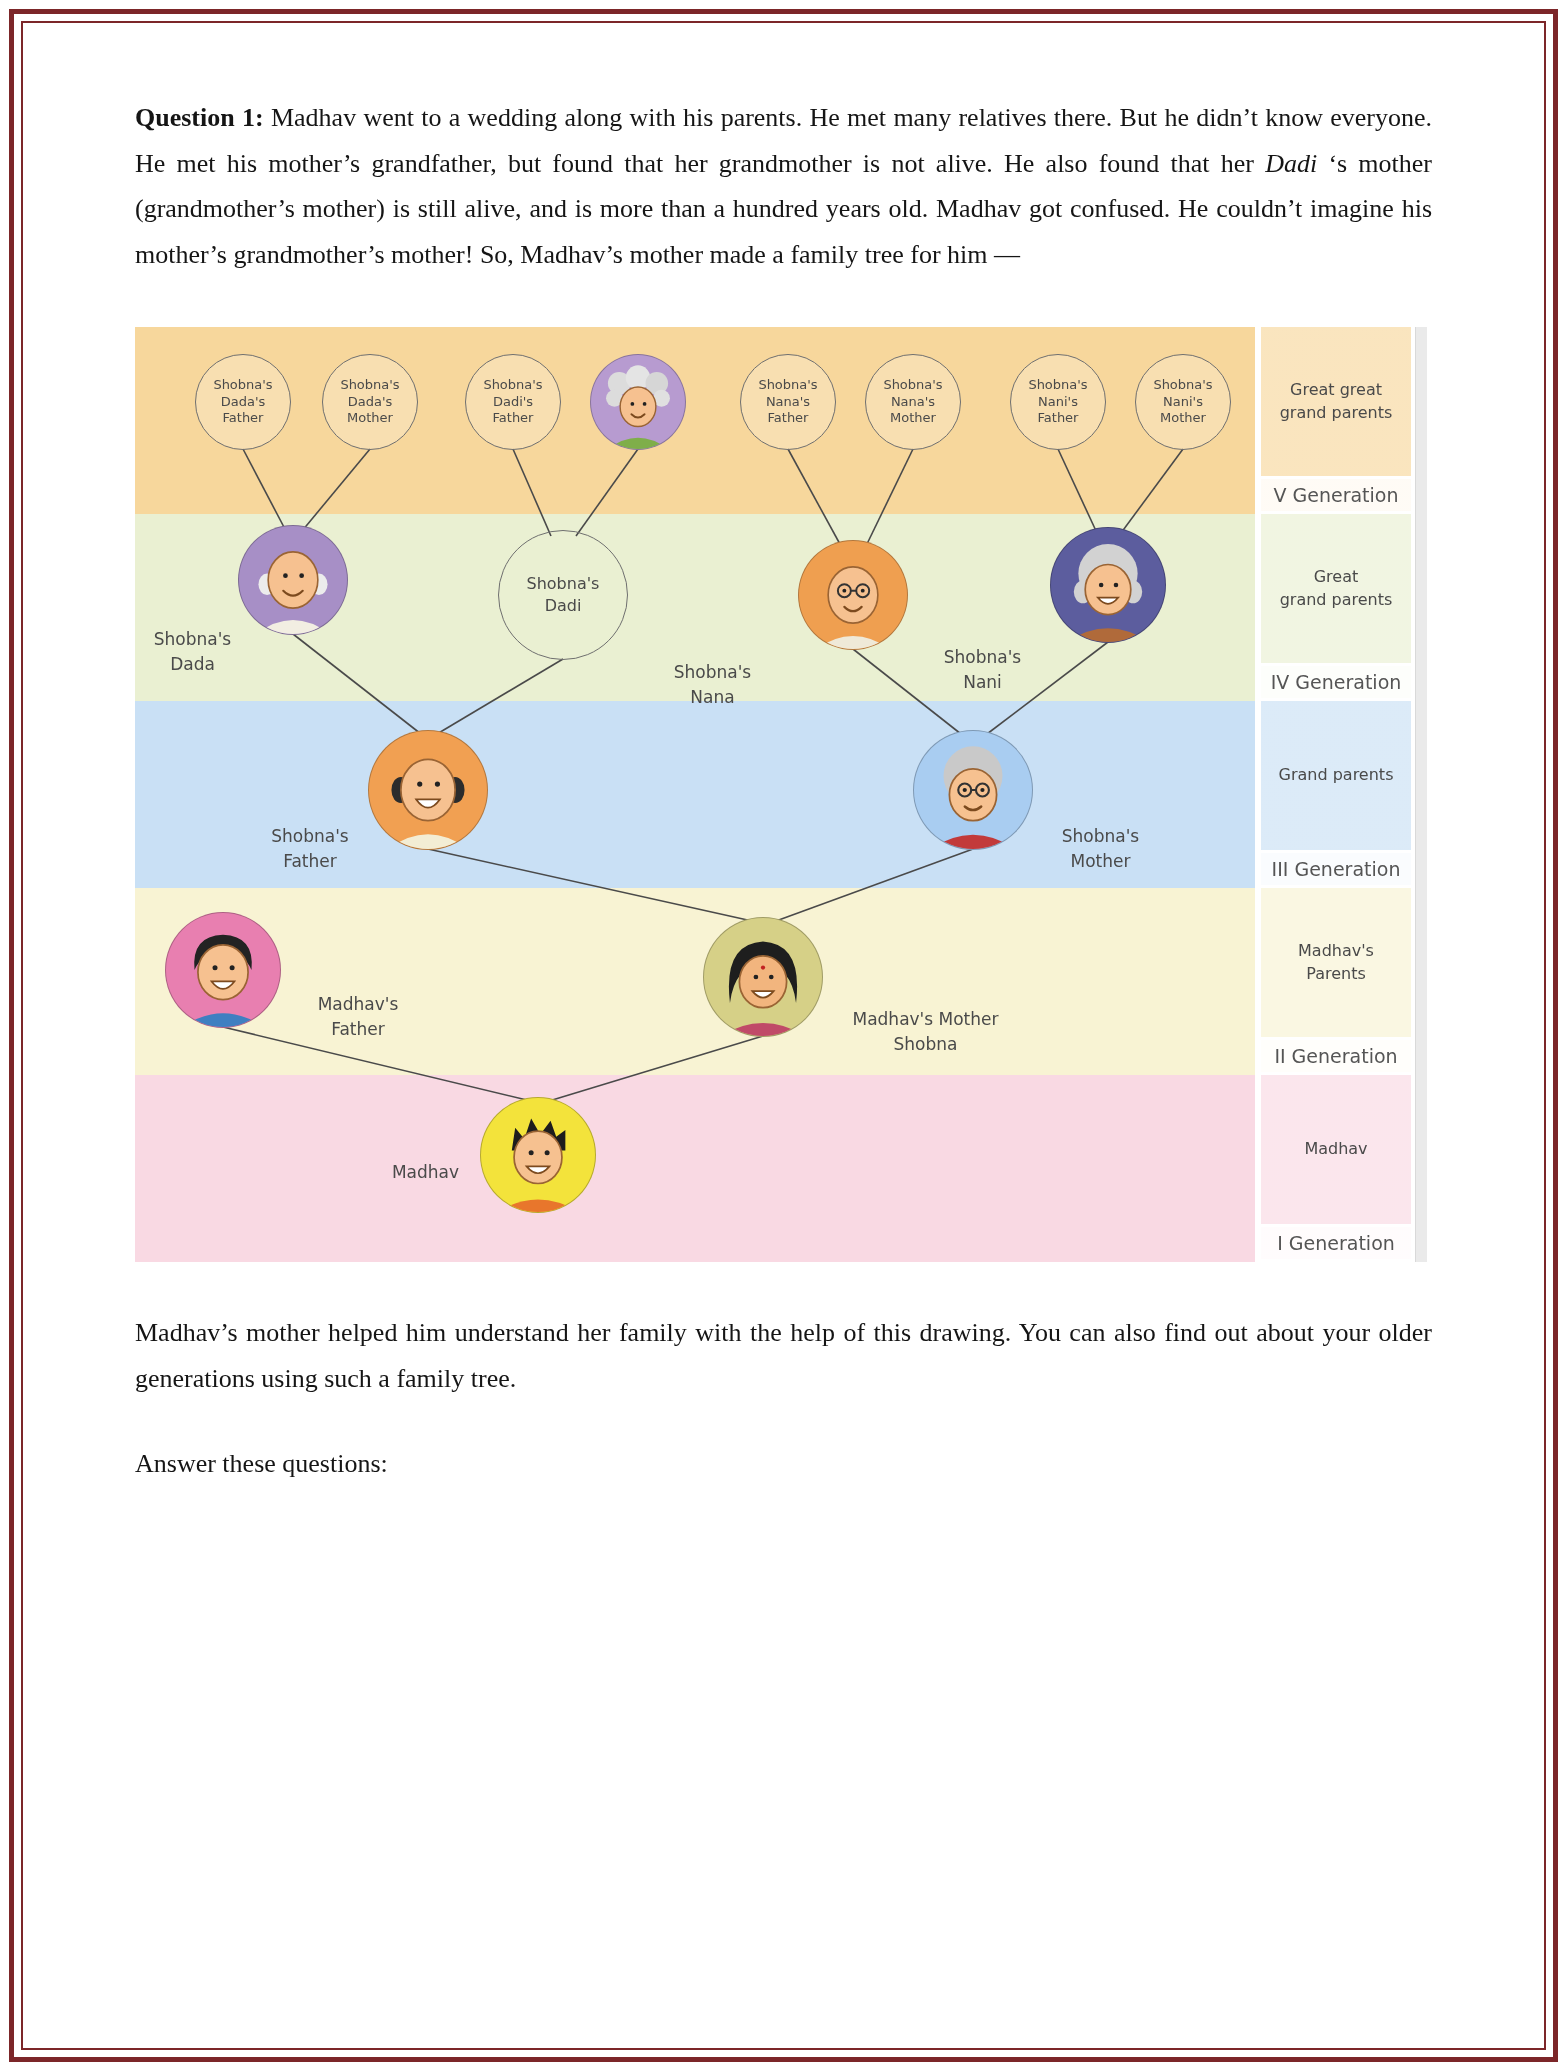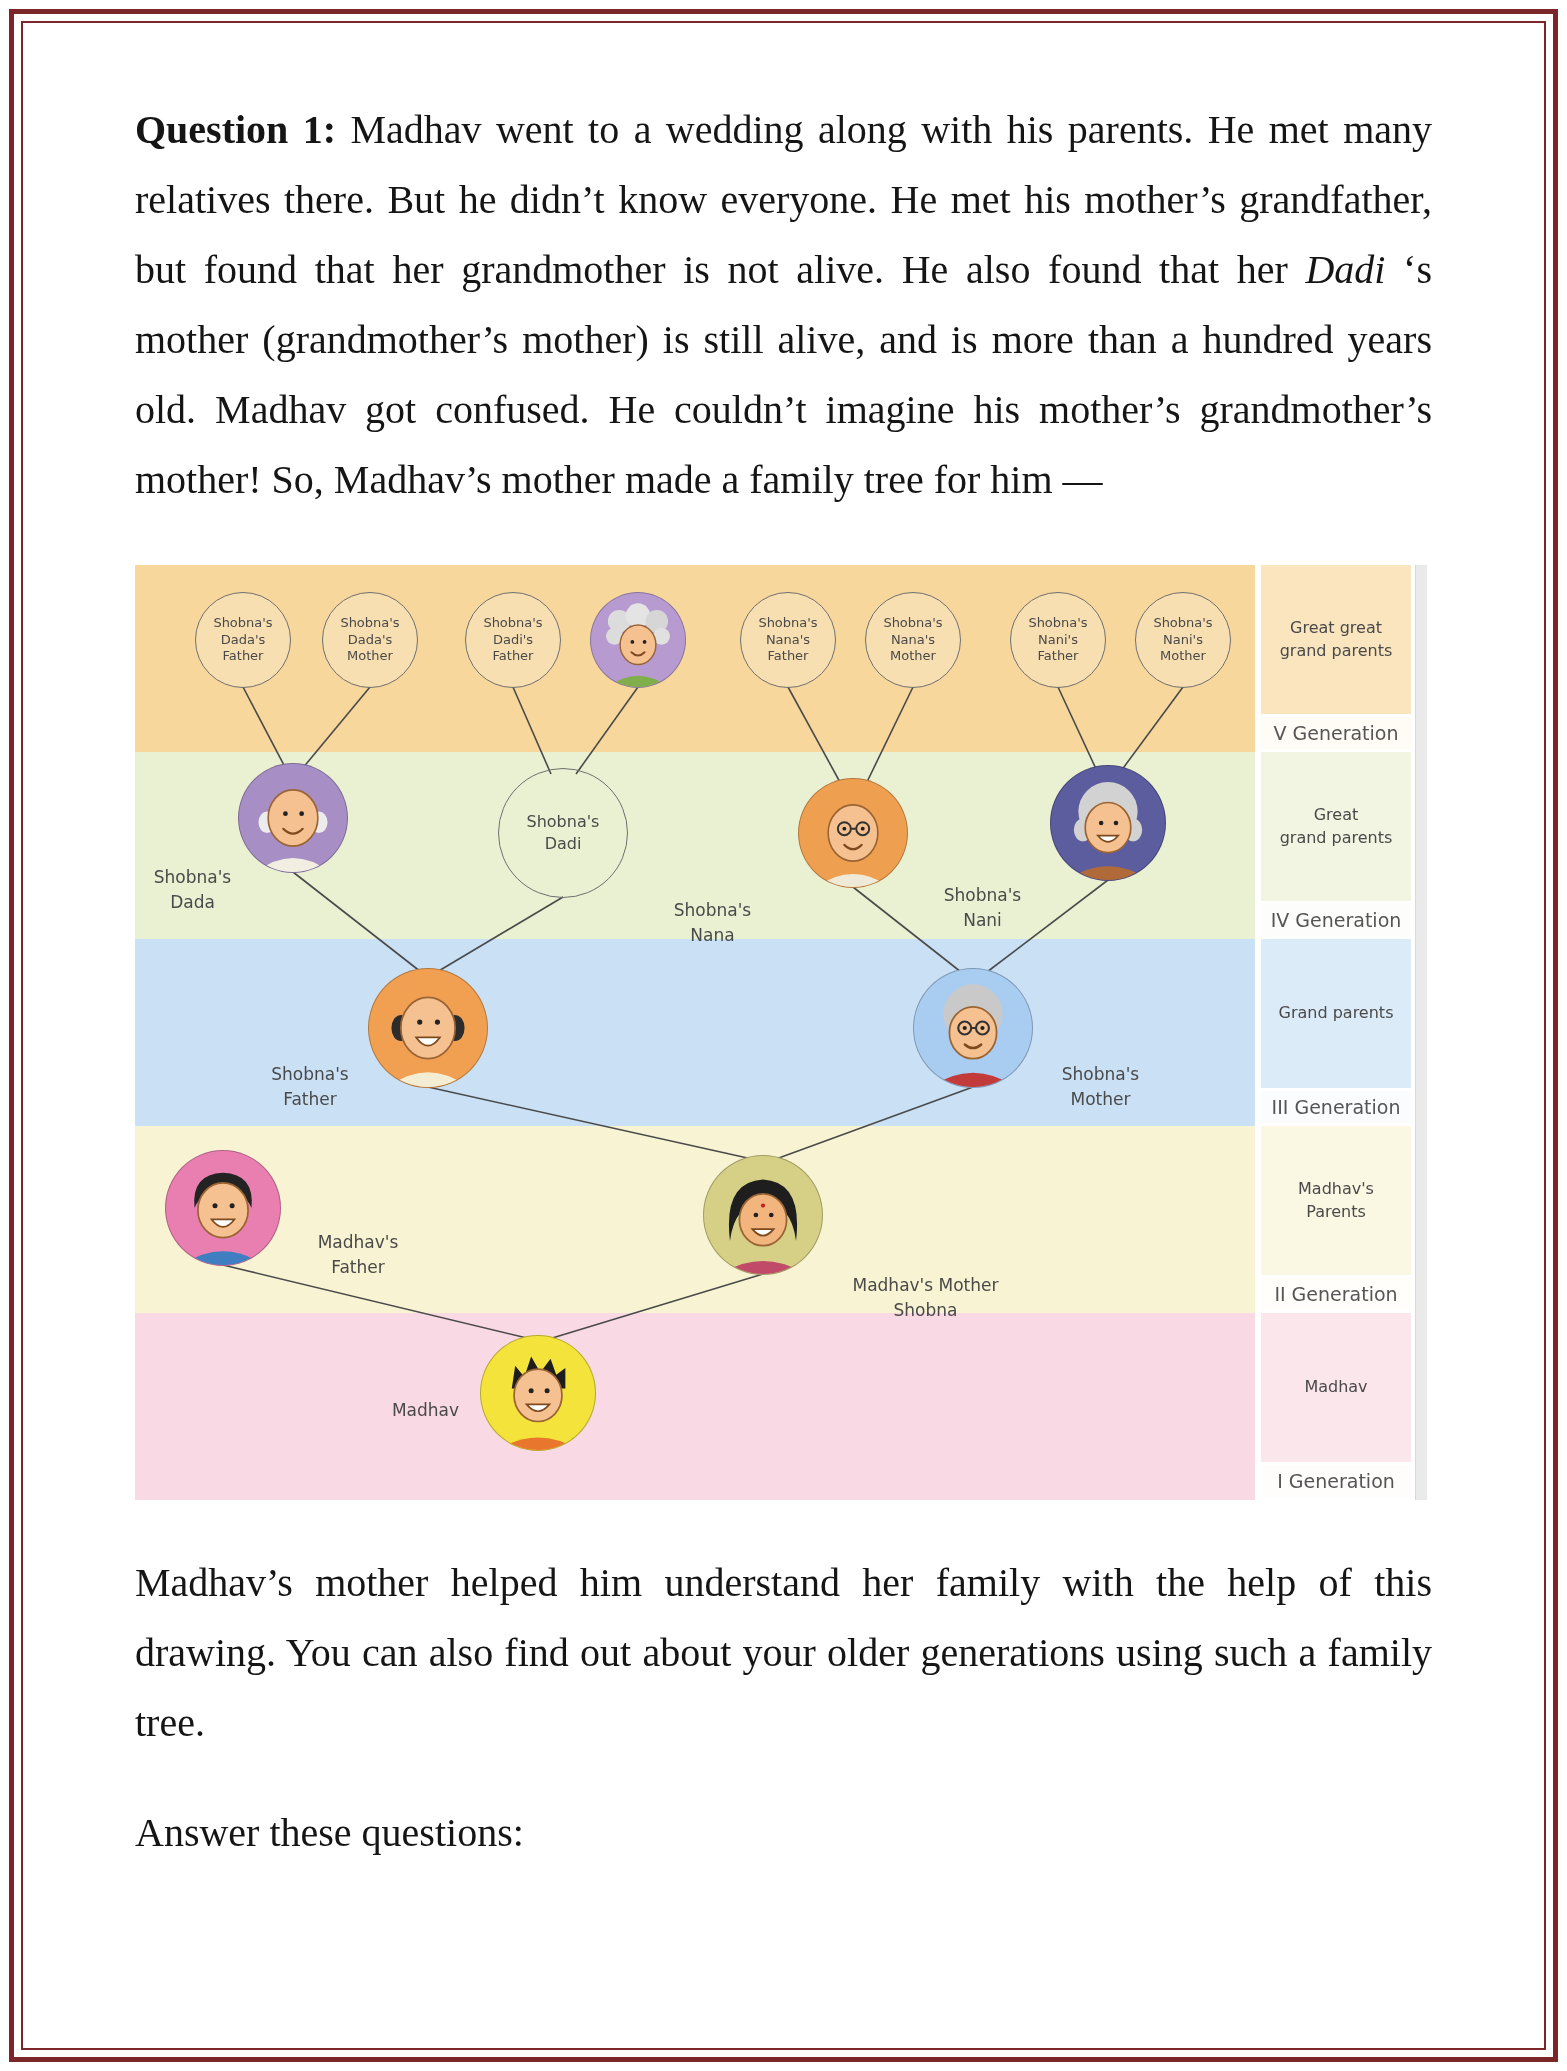--- a/index.html
+++ b/index.html
@@ -6,21 +6,21 @@
   html, body { background:#ffffff; }
   body {
     width:1567px; height:2071px; position:relative;
     font-family:"Liberation Serif", serif; color:#151515;
   }
   .frame-outer { position:absolute; inset:9px;  border:5px solid #7c2629; pointer-events:none; }
   .frame-inner { position:absolute; inset:21px; border:2px solid #7c2629; pointer-events:none; }
   .content { position:relative; padding:95px 135px 0 135px; }
 
   .page-title { font-size:32px; font-weight:bold; text-align:center; margin-bottom:30px; }
-  .para { font-size:40px; line-height:1.75; text-align:justify; }
+  .para { font-size:26px; line-height:1.75; text-align:justify; }
   .q-para { margin-bottom:50px; }
   .closing-para { margin-bottom:40px; }
   .answer-para { text-align:left; }
 
   
   .diagram {
     display:flex; width:1292px; height:935px; margin-bottom:48px;
     font-family:"DejaVu Sans", sans-serif; color:#4a4a4a;
   }
   .tree-area { position:relative; width:1120px; height:935px; flex:none; }
@@ -252,21 +252,21 @@
       <div class="nlabel" style="left:520px; top:333px; width:115px;">Shobna's
 Nana</div>
       <div class="nlabel" style="left:790px; top:318px; width:115px;">Shobna's
 Nani</div>
       <div class="nlabel" style="left:115px; top:497px; width:120px;">Shobna's
 Father</div>
       <div class="nlabel" style="left:903px; top:497px; width:125px;">Shobna's
 Mother</div>
       <div class="nlabel" style="left:163px; top:665px; width:120px;">Madhav's
 Father</div>
-      <div class="nlabel" style="left:688px; top:680px; width:205px;margin-top:28px;">Madhav's Mother
+      <div class="nlabel" style="left:688px; top:680px; width:205px;">Madhav's Mother
 Shobna</div>
       <div class="nlabel" style="left:243px; top:833px; width:95px;">Madhav</div>
     </div>
 
     <div class="gen-panel">
       <div class="gen-sec" style="background-color: rgb(247, 215, 156);">
         <div class="gen-name">Great great
 grand parents</div>
         <div class="gen-box">V Generation</div>
       </div>

